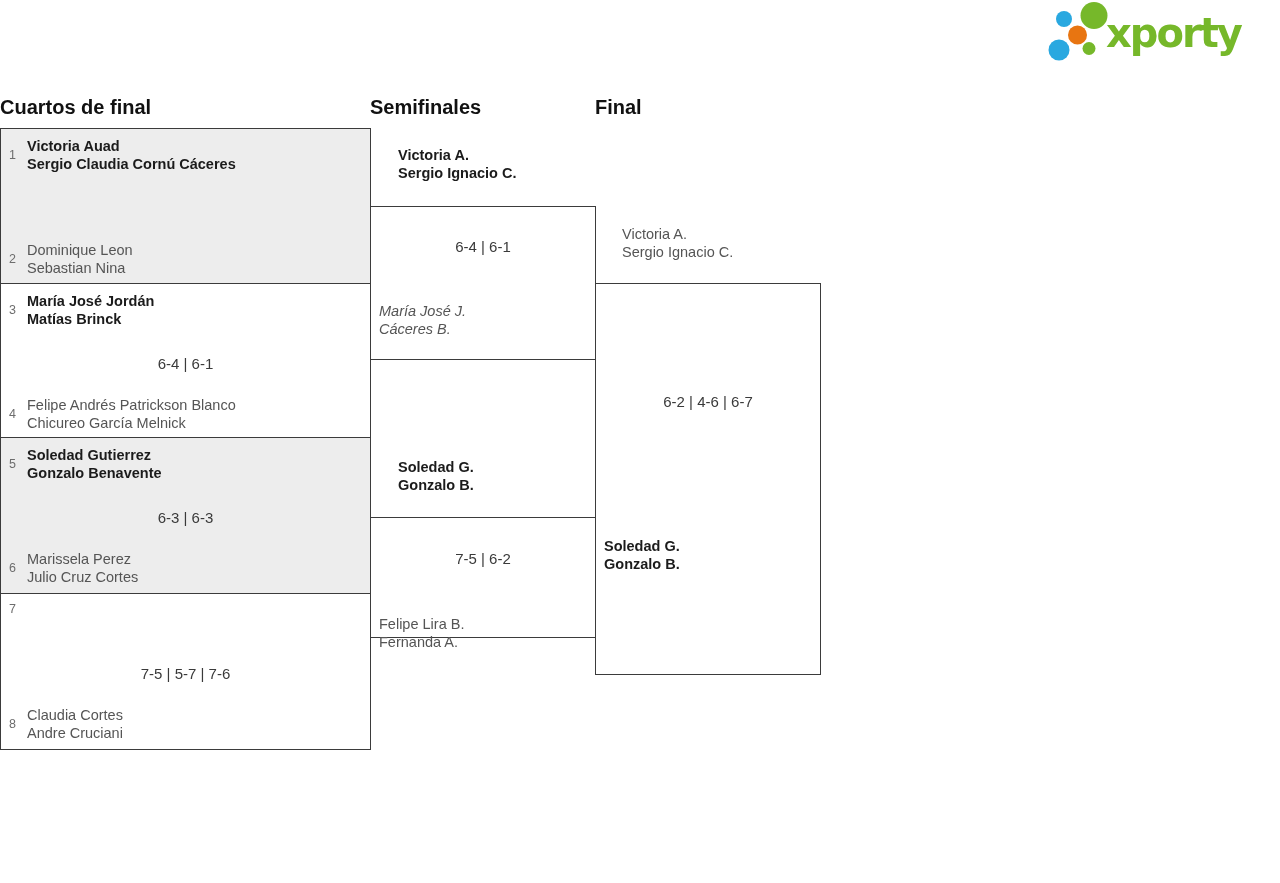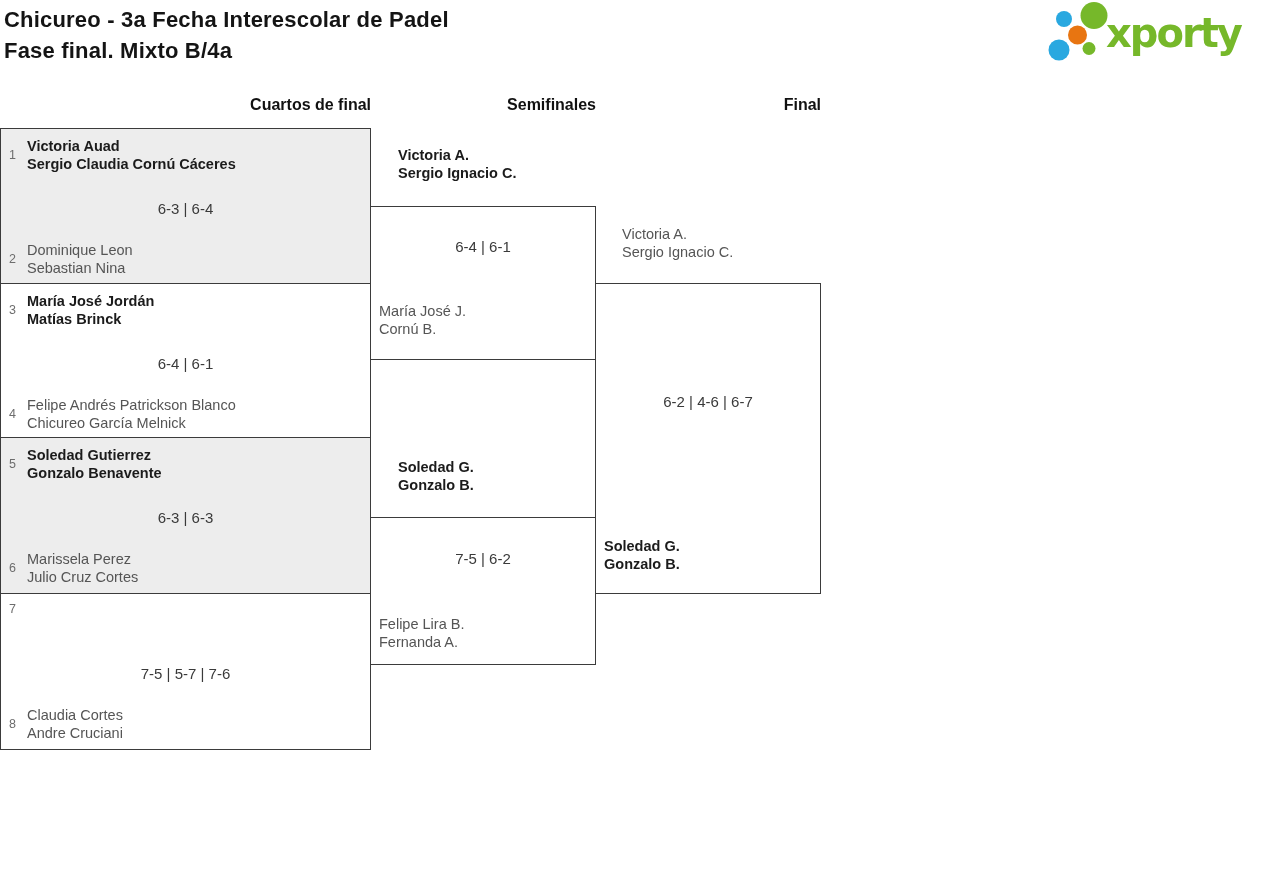--- a/index.html
+++ b/index.html
@@ -6,22 +6,22 @@
   html,body { width:1280px; height:883px; background:#ffffff;
               font-family:"Liberation Sans", sans-serif; overflow:hidden; }
   .stage { position:absolute; left:0; top:0; width:1280px; height:883px; }
 
   
   .title { position:absolute; left:4px; top:4px; font-size:22px; line-height:31px;
            font-weight:bold; color:#141414; letter-spacing:.2px; }
   .logo { position:absolute; left:1048px; top:2px; width:232px; height:64px; cursor:pointer; }
 
   
-  .round-header { position:absolute; top:96px; font-weight:bold; font-size:16px;
-                  color:#111; text-align:right; }
+  .round-header { position:absolute; top:96px; font-weight:bold; font-size:20px;
+                  color:#111; text-align:left; }
   .rh-qf { left:0px;   width:371px; }
   .rh-sf { left:370px; width:226px; }
   .rh-f  { left:595px; width:226px; }
 
   
   .qf-col { position:absolute; left:0px; top:128px; width:371px; }
   .match { position:relative; border:1px solid #3b3b3b; background:#ffffff; }
   .match + .match { margin-top:-1px; }
   .match.shaded { background:#ededed; }
   .m1 { height:156px; } .m2 { height:155px; } .m3 { height:157px; } .m4 { height:157px; }
@@ -33,45 +33,41 @@
           flex:none; text-align:left; }
   .tname { font-size:14.5px; line-height:18px; color:#555555; }
   .win .tname { font-weight:bold; color:#1b1b1b; }
   .score { position:absolute; left:0; right:0; text-align:center;
            font-size:15px; color:#3a3a3a; }
   .match .score { top:71px; }
 
   
   .box { position:absolute; border:1px solid #3b3b3b; background:#ffffff; width:226px; }
   .sf1 { left:370px; top:206px; height:154px; }
-  .sf2 { left:370px; top:517px; height:148px; }
-  .fin { left:595px; top:283px; height:311px; }
+  .sf2 { left:370px; top:517px; height:121px; }
+  .fin { left:595px; top:283px; height:392px; }
   .sf1 .score { top:31px; }
   .sf2 .score { top:32px; }
   .fin .score { top:109px; }
   .box-team { position:absolute; left:8px; }
-  .sf1 .box-team { top:95px; }
+  .sf1 .box-team { top:95px;font-style:italic; }
   .sf2 .box-team { top:97px; }
   .fin .box-team { top:253px; }
 
   
   .float-team { position:absolute;margin-left:20px; }
   .ft-sf1 { left:378px; top:146px; }
   .ft-sf2 { left:378px; top:458px; }
   .ft-fin { left:602px; top:225px; }
 </style>
 </head>
 <body>
 
 <div class="stage">
 
-  <div class="title">
-    <div>Chicureo - 3a Fecha Interescolar de Padel</div>
-    <div>Fase final. Mixto B/4a</div>
-  </div>
 
   <div class="logo">
     <svg width="232" height="64" viewBox="0 0 232 64">
       <circle cx="16" cy="17" r="8" fill="#29a8e0"></circle>
       <circle cx="46" cy="13.5" r="13.5" fill="#76b82a"></circle>
       <circle cx="29.5" cy="33" r="9.5" fill="#e87511"></circle>
       <circle cx="11" cy="48" r="10.5" fill="#29a8e0"></circle>
       <circle cx="41" cy="46.5" r="6.5" fill="#76b82a"></circle>
       <text x="58" y="45" font-size="40" font-weight="bold" letter-spacing="-2" fill="#76b82a" font-family="DejaVu Sans, sans-serif">xporty</text>
     </svg>
@@ -84,21 +80,20 @@
   <div class="qf-col">
 
     <div class="match shaded m1">
       <div class="team-row top win">
         <span class="seed">1</span>
         <span class="names">
           <div class="tname">Victoria Auad</div>
           <div class="tname">Sergio Claudia Cornú Cáceres</div>
         </span>
       </div>
-      <div class="score">6-3 | 6-4</div>
       <div class="team-row bot lose">
         <span class="seed">2</span>
         <span class="names">
           <div class="tname">Dominique Leon</div>
           <div class="tname">Sebastian Nina</div>
         </span>
       </div>
     </div>
 
     <div class="match m2">
@@ -154,21 +149,21 @@
 
   <div class="float-team ft-sf1 win">
     <div class="tname">Victoria A.</div>
     <div class="tname">Sergio Ignacio C.</div>
   </div>
 
   <div class="box sf1">
     <div class="score">6-4 | 6-1</div>
     <div class="box-team lose">
       <div class="tname">María José J.</div>
-      <div class="tname">Cornú B.</div>
+      <div class="tname">Cáceres B.</div>
     </div>
   </div>
 
   <div class="float-team ft-sf2 win">
     <div class="tname">Soledad G.</div>
     <div class="tname">Gonzalo B.</div>
   </div>
 
   <div class="box sf2">
     <div class="score">7-5 | 6-2</div>

